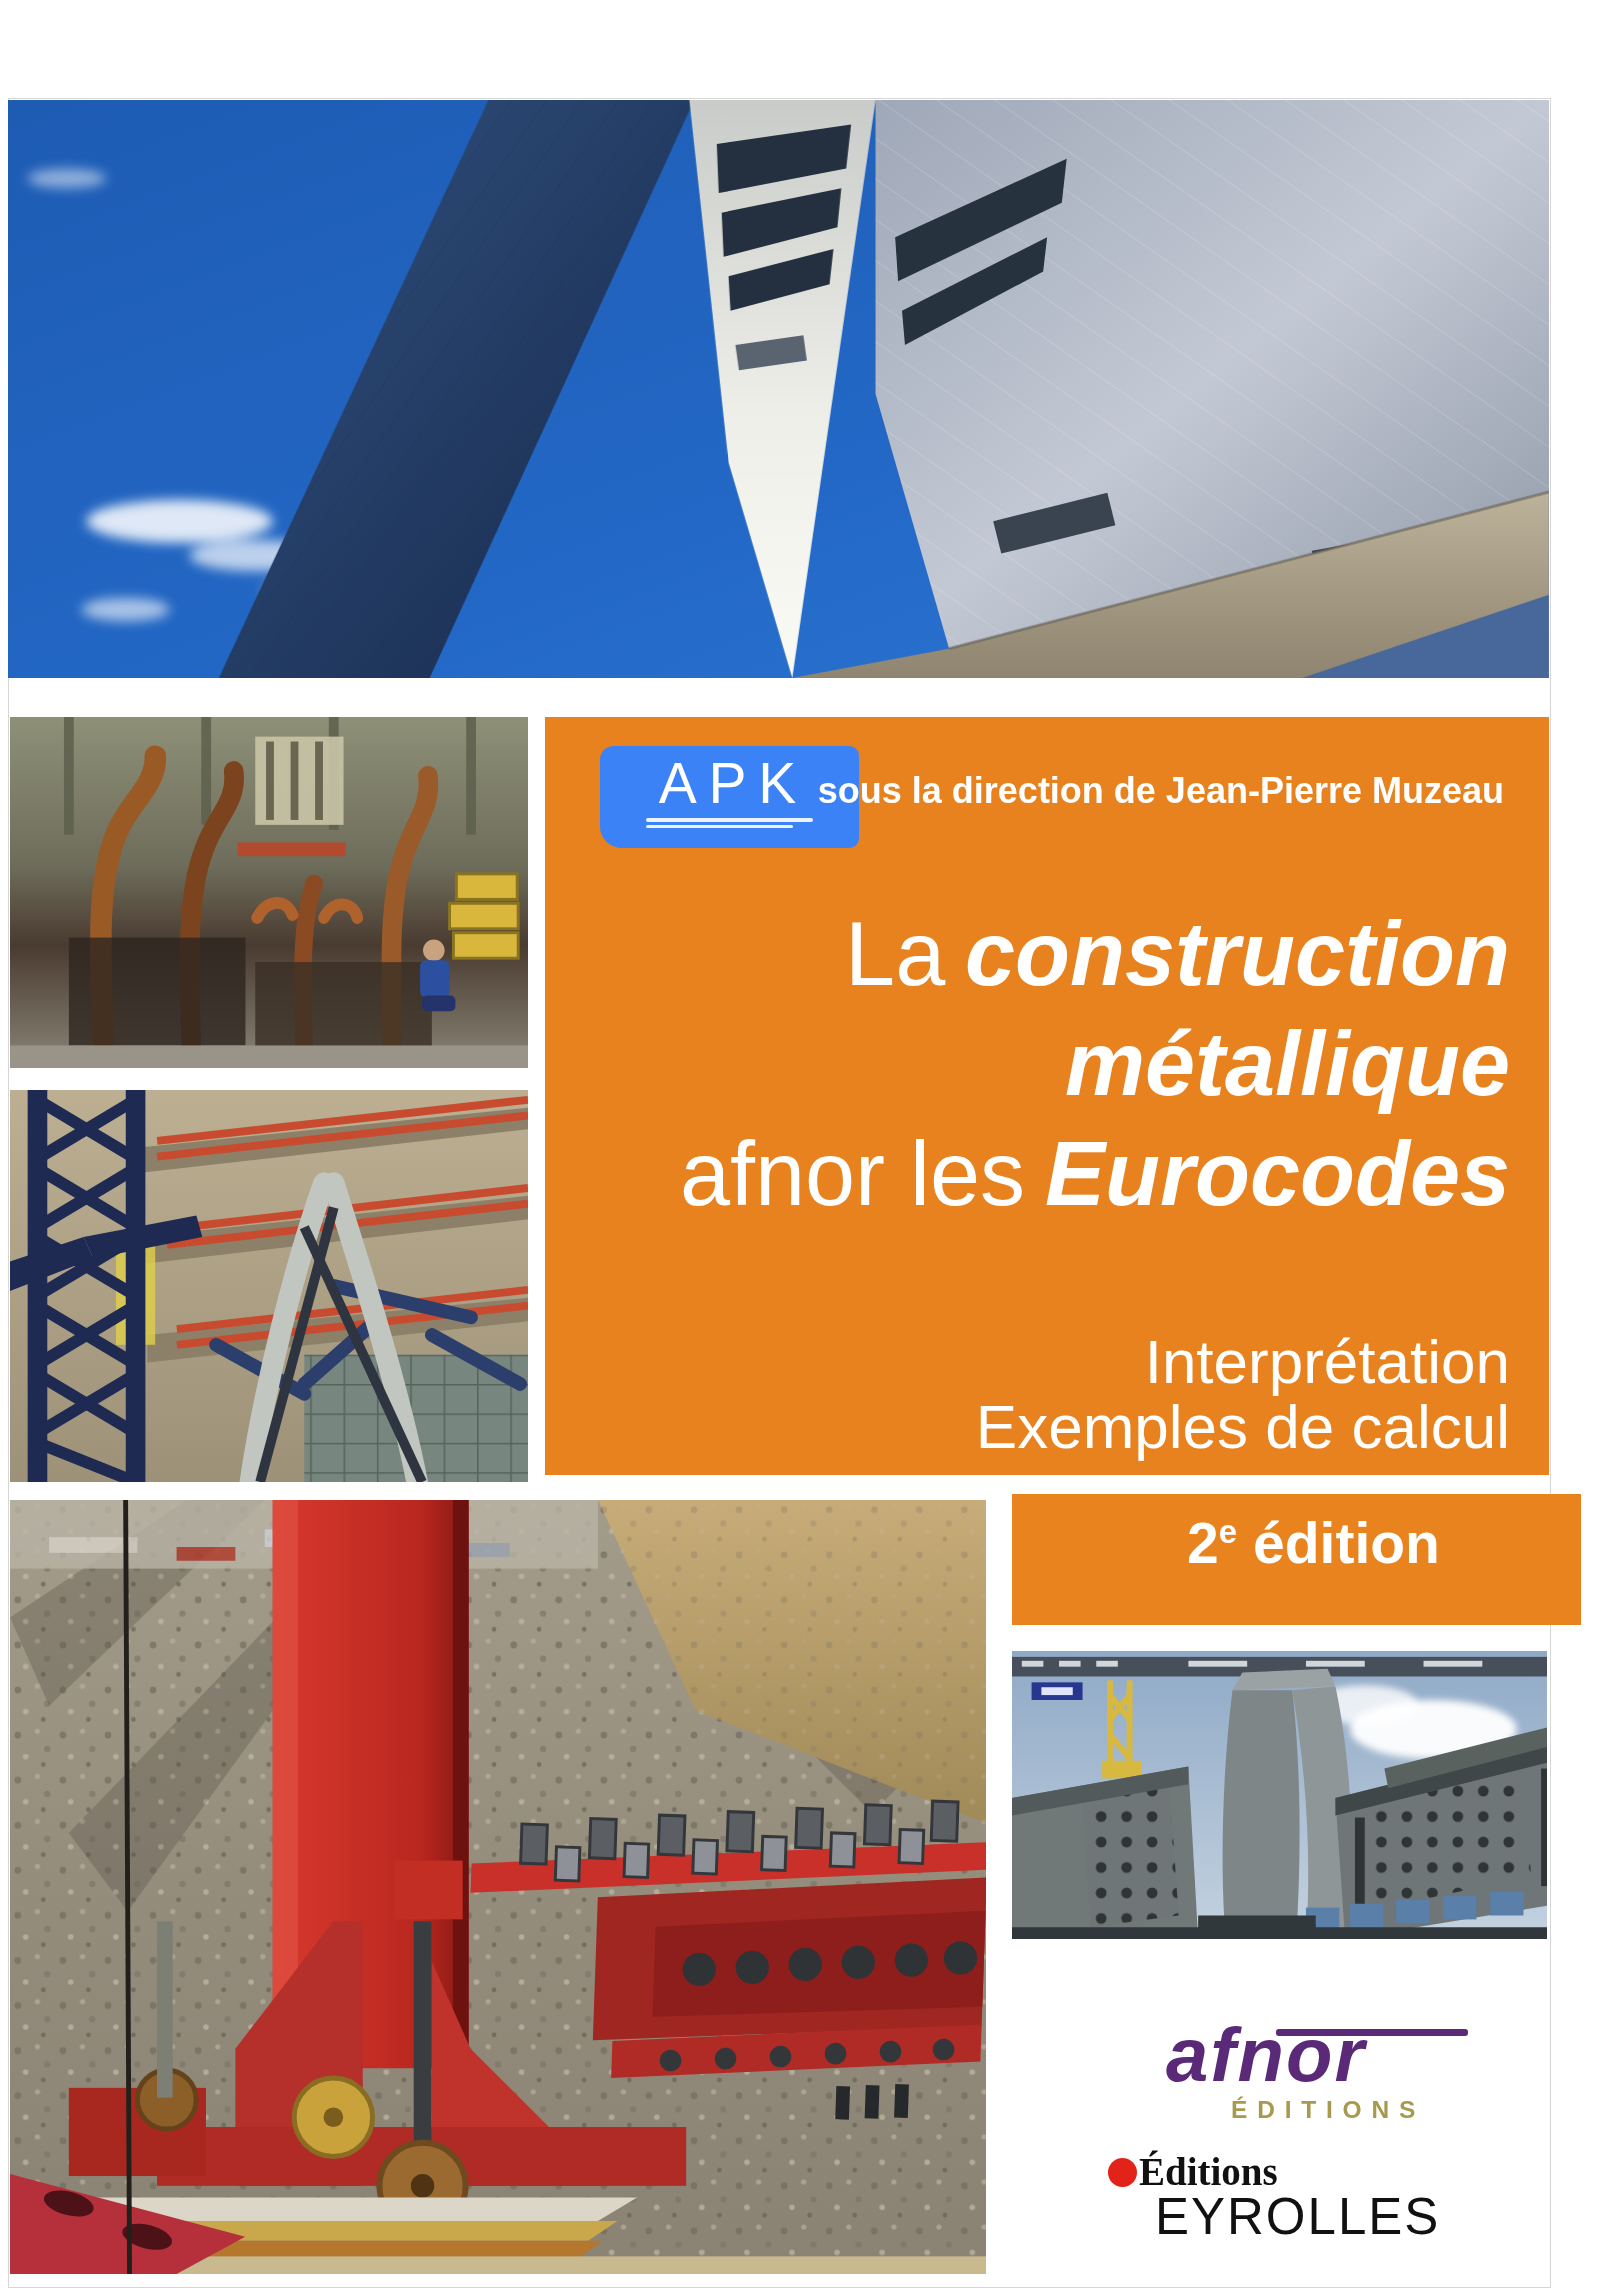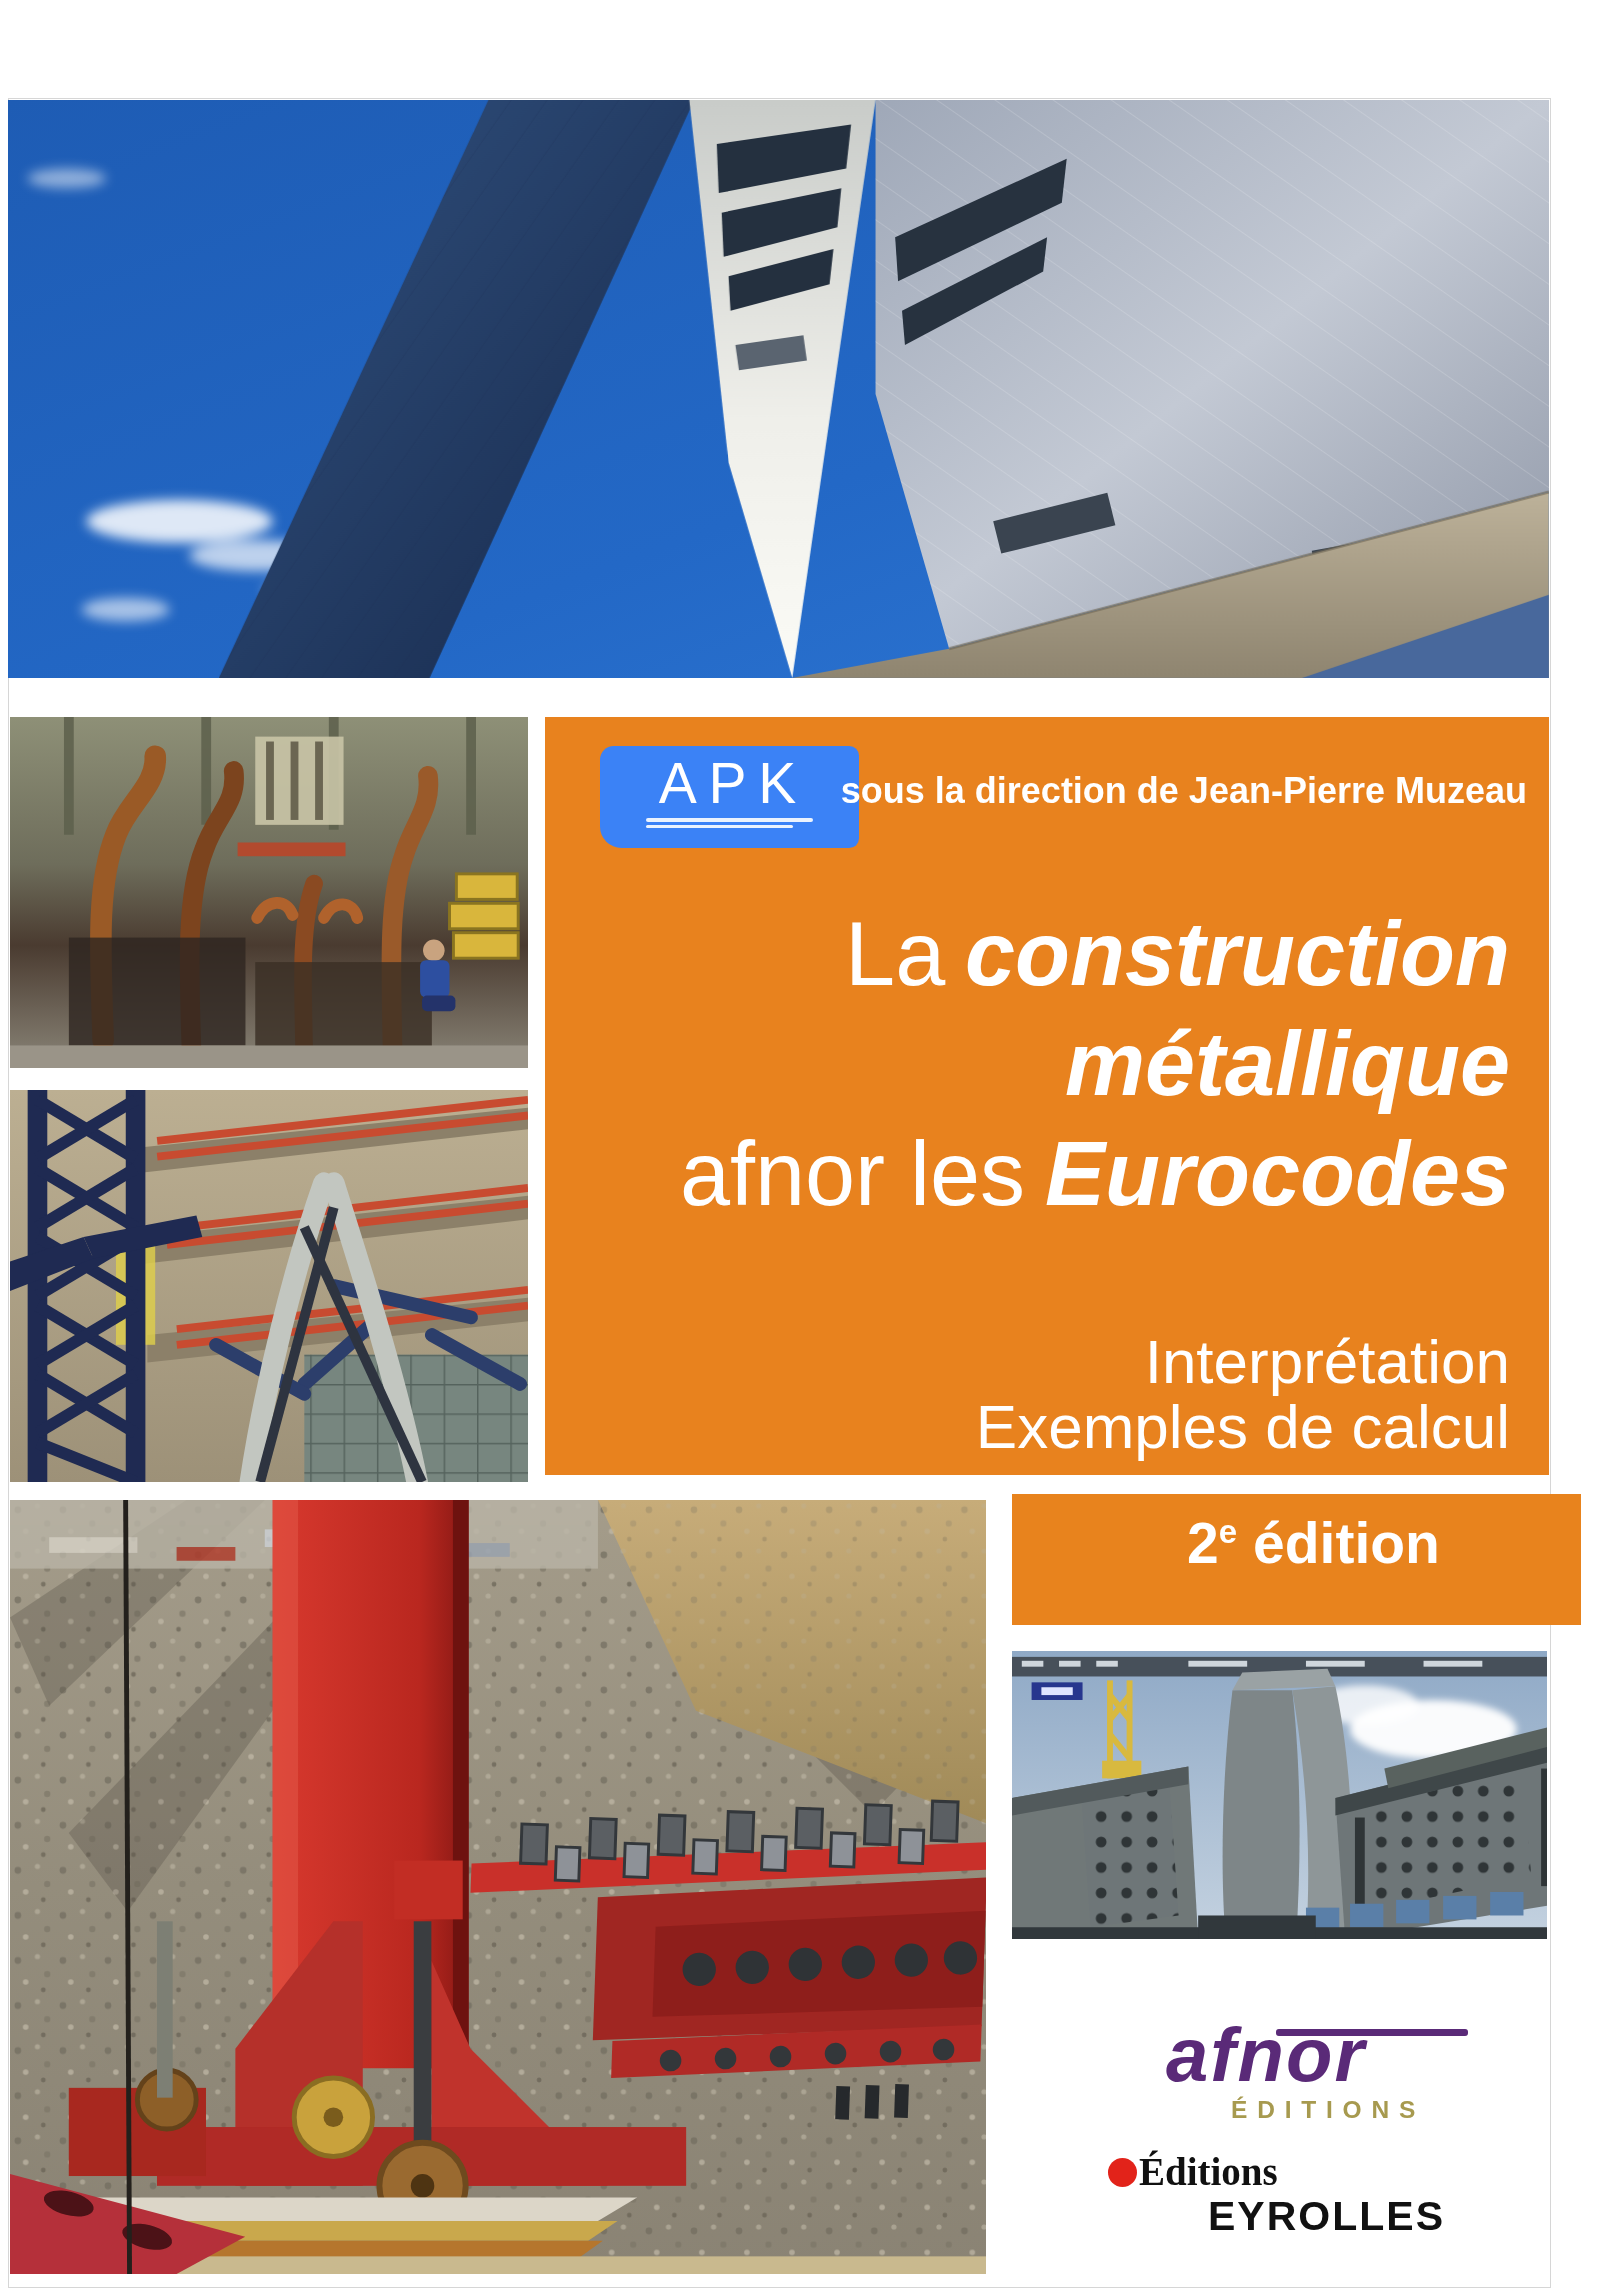--- a/index.html
+++ b/index.html
@@ -19,41 +19,41 @@
   .red-photo{left:9.8px;top:1500px;width:976px;height:774px;}
   .bridge-photo{left:1012px;top:1651px;width:535px;height:288px;}
   
   .orange-panel{left:545px;top:717px;width:1004px;height:758px;background:#E8821E;}
   .apk-box{left:55px;top:29px;width:259px;height:102px;background:#3b82f6;
     border-radius:13.7px 9.8px 9.8px 21.6px;color:#fff;text-align:center;}
   .apk-acronym{font-size:57px;font-weight:400;letter-spacing:11.8px;line-height:63px;margin-top:5.9px;margin-left:7.8px;}
   .apk-lines{margin:2px auto 0;width:167px;}
   .apk-lines .ln{height:3.9px;background:rgba(255,255,255,.9);border-radius:2px;margin:2.9px 0;}
   .apk-lines .ln2{width:147px;}
-  .credit{right:22px;top:53px;color:#fff;font-size:36px;font-weight:700;white-space:nowrap;}
+  .credit{right:45px;top:53px;color:#fff;font-size:36px;font-weight:700;white-space:nowrap;}
   .title{right:39px;top:182px;text-align:right;color:#fff;font-size:90px;line-height:110px;white-space:nowrap;}
   .title .lt{font-weight:400;margin-right:.22em;}
   .title .bd{font-weight:700;font-style:italic;}
   .subtitle{right:39px;top:612px;text-align:right;color:#fff;font-size:62px;line-height:65px;font-weight:400;white-space:nowrap;}
   
   .edition-box{left:1012px;top:1494px;width:535px;height:131px;background:#E8831D;color:#fff;
     text-align:center;font-size:57px;font-weight:700;line-height:98px;padding-left:34px;}
   .edition-box sup{font-size:33px;vertical-align:super;line-height:0;}
   .edition-box .ed-word{margin-left:.28em;}
   
   .afnor{left:1127px;top:2007px;width:323px;height:110px;}
   .afnor-name{position:relative;color:#5A2A78;font-size:76px;font-weight:700;font-style:italic;
     letter-spacing:2px;line-height:71px;margin-left:39px;margin-top:12px;}
   .afnor-bar{position:absolute;left:110px;top:9.8px;width:192px;height:6.9px;background:#5A2A78;border-radius:2.9px;}
   .afnor-tagline{color:#A79A4F;font-size:24.5px;font-weight:700;letter-spacing:9.8px;margin:5.9px 0 0 104px;}
   .eyrolles{left:1108px;top:2152px;width:382px;height:102px;}
   .ey-row{display:flex;align-items:flex-start;}
   .ey-dot{width:29px;height:29px;border-radius:50%;background:#E2231A;margin-top:5.9px;}
   .ey-prefix{font-family:"Liberation Serif",serif;font-weight:700;font-size:39px;color:#111;margin-left:2px;line-height:39px;}
-  .ey-name{font-size:41px;font-weight:700;color:#111;letter-spacing:2px;margin:-2px 0 0 100px;line-height:55px;}
+  .ey-name{font-size:51px;font-weight:400;color:#111;letter-spacing:2px;margin:-2px 0 0 47px;line-height:55px;}
 </style>
 </head>
 <body>
 
 <div class="abs cover-frame"></div>
 
 <div class="abs photo top-photo">
   <svg viewBox="0 0 1572 590" preserveAspectRatio="none">
     <defs>
       <linearGradient id="sky" x1="0" y1="0" x2="1" y2="1">

